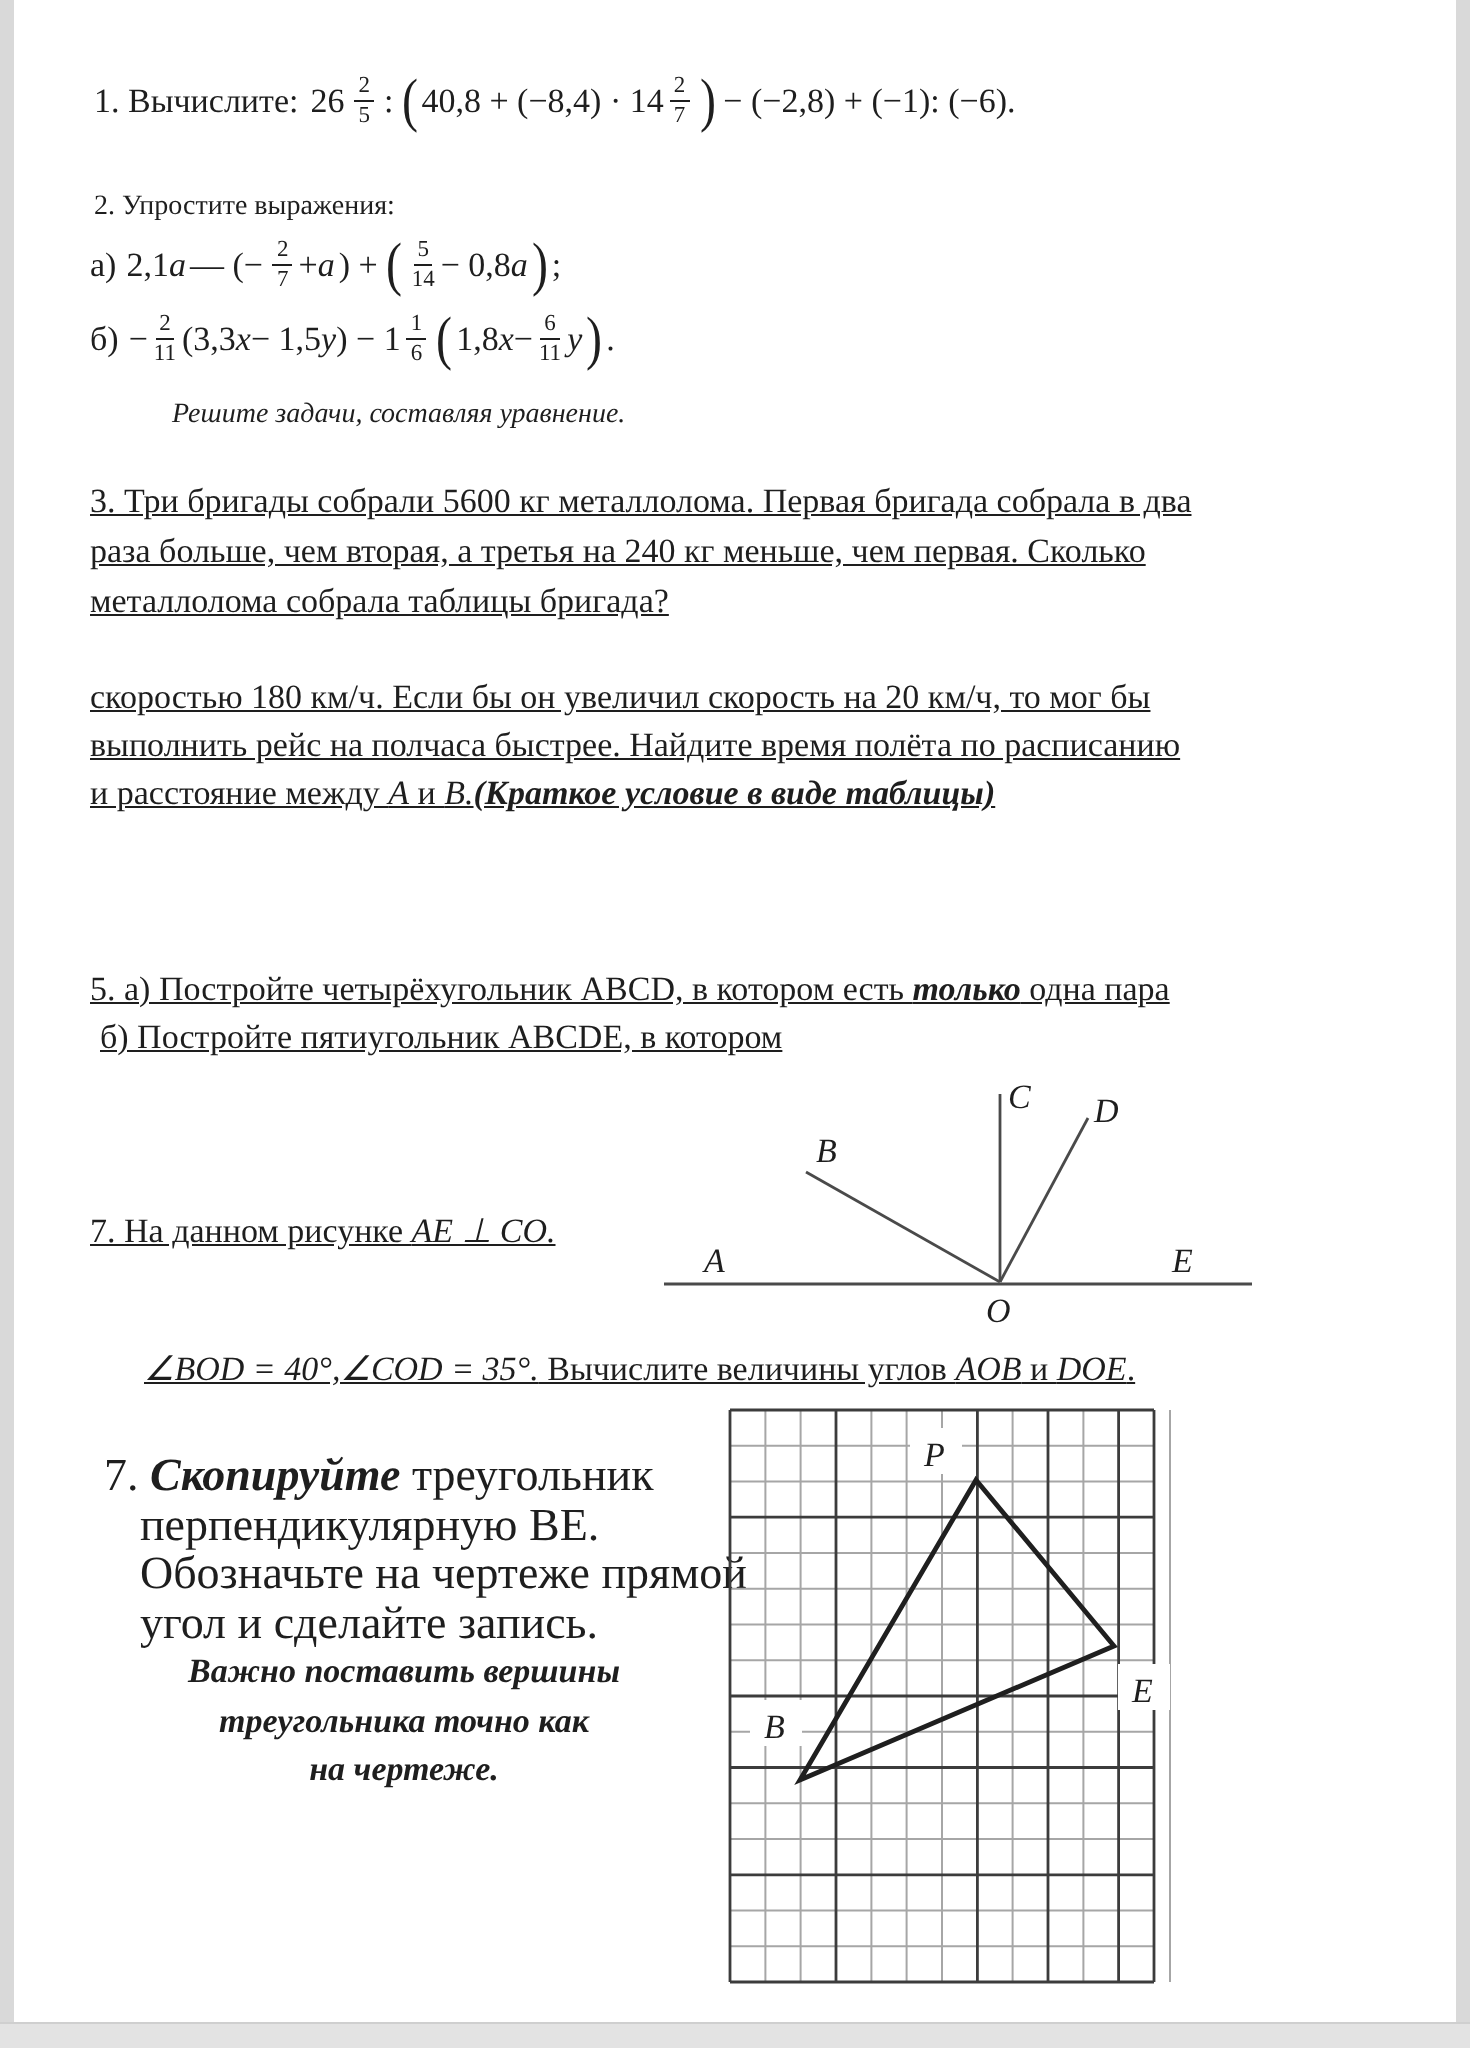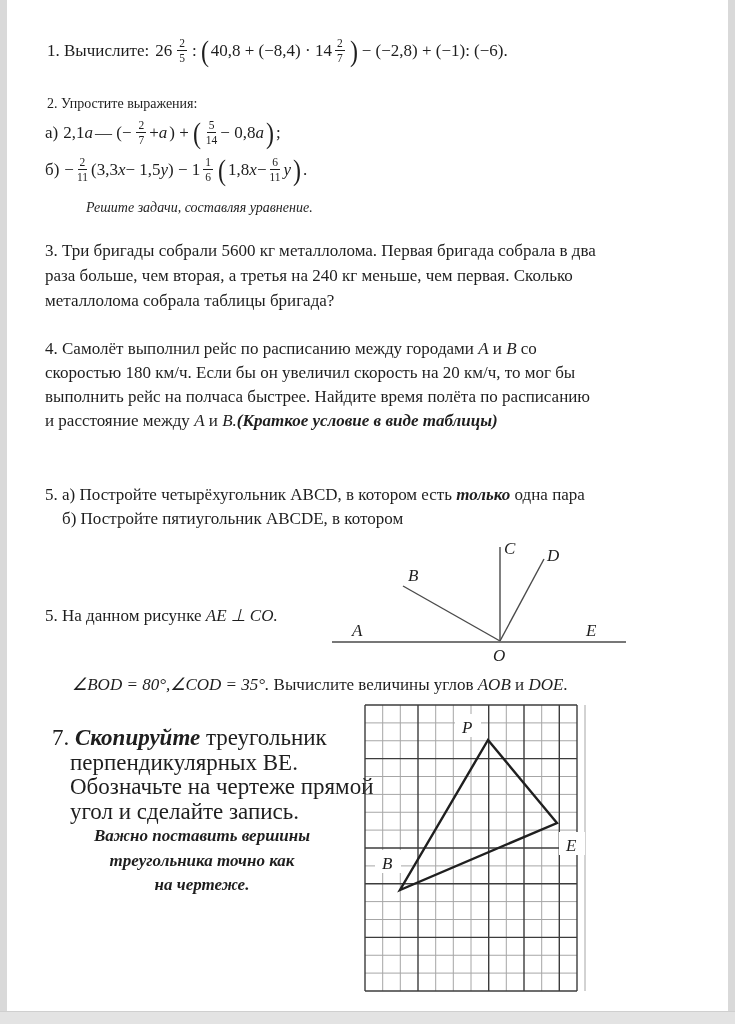--- a/index.html
+++ b/index.html
@@ -17,21 +17,21 @@
   .bottom-strip { background:#e3e3e3; border-top:1px solid #cfcfcf; }
 
   
   .fline { display:flex; align-items:center; font-size:17px; }
   .frac { display:inline-flex; flex-direction:column; align-items:center; line-height:1; margin:0 3px; vertical-align:middle; }
   .frac .fn { display:block; font-size:11.5px; line-height:1.15; padding:0 2px; border-bottom:1px solid #1e1e1e; }
   .frac .fd { display:block; font-size:11.5px; line-height:1.15; padding-top:1px; }
   .bigp { font-size:30px; font-weight:400; line-height:1; margin:0 1px; transform:scaleX(0.8); display:inline-block; }
   .sp { margin:0 2px; }
 
-  .line24 { font-size:17px; line-height:24px; white-space:nowrap; }
+  .line24 { font-size:17px; line-height:24px; white-space:nowrap;text-decoration:underline; }
   .t7line { font-size:23px; line-height:24.5px; white-space:nowrap; }
   .t7note { font-size:17px; line-height:24.5px; text-align:center; white-space:nowrap; }
 
   svg text { font-family:"Liberation Serif", serif; font-style:italic; font-size:17px; fill:#1e1e1e; }
 </style>
 </head>
 <body>
 
 <div class="abs edge" style="left:0;top:0;width:7px;height:1012px;"></div>
 <div class="abs edge" style="right:0;top:0;width:7px;height:1012px;"></div>
@@ -111,63 +111,60 @@
 
 <div class="abs t it" style="left:45px;top:196px;margin-left:41px;">Решите задачи, составляя уравнение.</div>
 
 <div class="abs" style="left:45px;top:238px;">
   <div class="line24" style="line-height:25px;">3. Три бригады собрали 5600 кг металлолома. Первая бригада собрала в два</div>
   <div class="line24" style="line-height:25px;">раза больше, чем вторая, а третья на 240 кг меньше, чем первая. Сколько</div>
   <div class="line24" style="line-height:25px;">металлолома собрала таблицы бригада?</div>
 </div>
 
 <div class="abs" style="left:45px;top:337px;">
-  <div class="line24">
-    <span>4. Самолёт выполнил рейс по расписанию между городами </span><span class="it">A</span><span> и </span><span class="it">B</span><span> со</span>
-  </div>
   <div class="line24">скоростью 180 км/ч. Если бы он увеличил скорость на 20 км/ч, то мог бы</div>
   <div class="line24">выполнить рейс на полчаса быстрее. Найдите время полёта по расписанию</div>
   <div class="line24">
     <span>и расстояние между </span><span class="it">A</span><span> и </span><span class="it">B.</span><span class="bi" style="margin-left:0;">(Краткое условие в виде таблицы)</span>
   </div>
 </div>
 
 <div class="abs" style="left:45px;top:483px;">
   <div class="line24">
     <span>5. а) Постройте четырёхугольник ABCD, в котором есть </span><span class="bi">только</span><span> одна пара</span>
   </div>
-  <div class="line24" style="padding-left:5px;margin-left:12px;">б) Постройте пятиугольник ABCDE, в котором</div>
+  <div class="line24" style="padding-left:5px;">б) Постройте пятиугольник ABCDE, в котором</div>
 </div>
 
 <svg class="abs" style="left:330px;top:533px;" width="302" height="132" viewBox="0 0 302 132">
   <line x1="2" y1="109" x2="296" y2="109" stroke="#4a4a4a" stroke-width="1.6"></line>
   <line x1="170" y1="108" x2="170" y2="14" stroke="#4a4a4a" stroke-width="1.4"></line>
   <line x1="170" y1="108" x2="214" y2="26" stroke="#4a4a4a" stroke-width="1.4"></line>
   <line x1="170" y1="108" x2="73" y2="53" stroke="#4a4a4a" stroke-width="1.4"></line>
   <text x="22" y="103">A</text>
   <text x="78" y="48">B</text>
   <text x="174" y="21">C</text>
   <text x="217" y="28">D</text>
   <text x="256" y="103">E</text>
   <text x="163" y="128">O</text>
 </svg>
 
 <div class="abs line24" style="left:45px;top:604px;">
-  <span>5. На данном рисунке </span><span class="it">AE ⊥ CO.</span>
+  <span>7. На данном рисунке </span><span class="it">AE ⊥ CO.</span>
 </div>
 
 <div class="abs line24" style="left:72px;top:673px;">
-  <span class="it">∠BOD = 80°,∠COD = 35°.</span><span> Вычислите величины углов </span><span class="it">AOB</span><span> и </span><span class="it">DOE</span><span>.</span>
+  <span class="it">∠BOD = 40°,∠COD = 35°.</span><span> Вычислите величины углов </span><span class="it">AOB</span><span> и </span><span class="it">DOE</span><span>.</span>
 </div>
 
 <div class="abs" style="left:52px;top:726px;width:300px;">
   <div class="t7line">
     <span>7. </span><span class="bi">Скопируйте</span><span> треугольник</span>
   </div>
-  <div class="t7line" style="padding-left:18px;">перпендикулярных BE.</div>
+  <div class="t7line" style="padding-left:18px;">перпендикулярную BE.</div>
   <div class="t7line" style="padding-left:18px;">Обозначьте на чертеже прямой</div>
   <div class="t7line" style="padding-left:18px;">угол и сделайте запись.</div>
   <div class="t7note bi">Важно поставить вершины</div>
   <div class="t7note bi">треугольника точно как</div>
   <div class="t7note bi">на чертеже.</div>
 </div>
 
 <svg class="abs" style="left:363px;top:700px;" width="234" height="298" viewBox="0 0 234 298">
 
   <g stroke="#a6a6a6" stroke-width="1">

